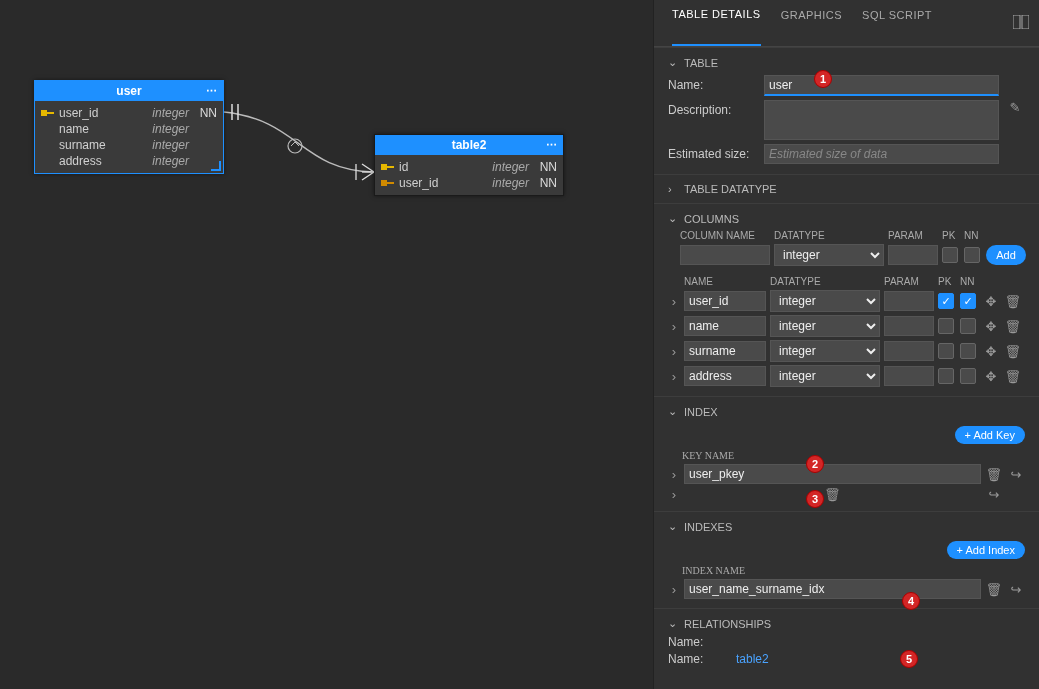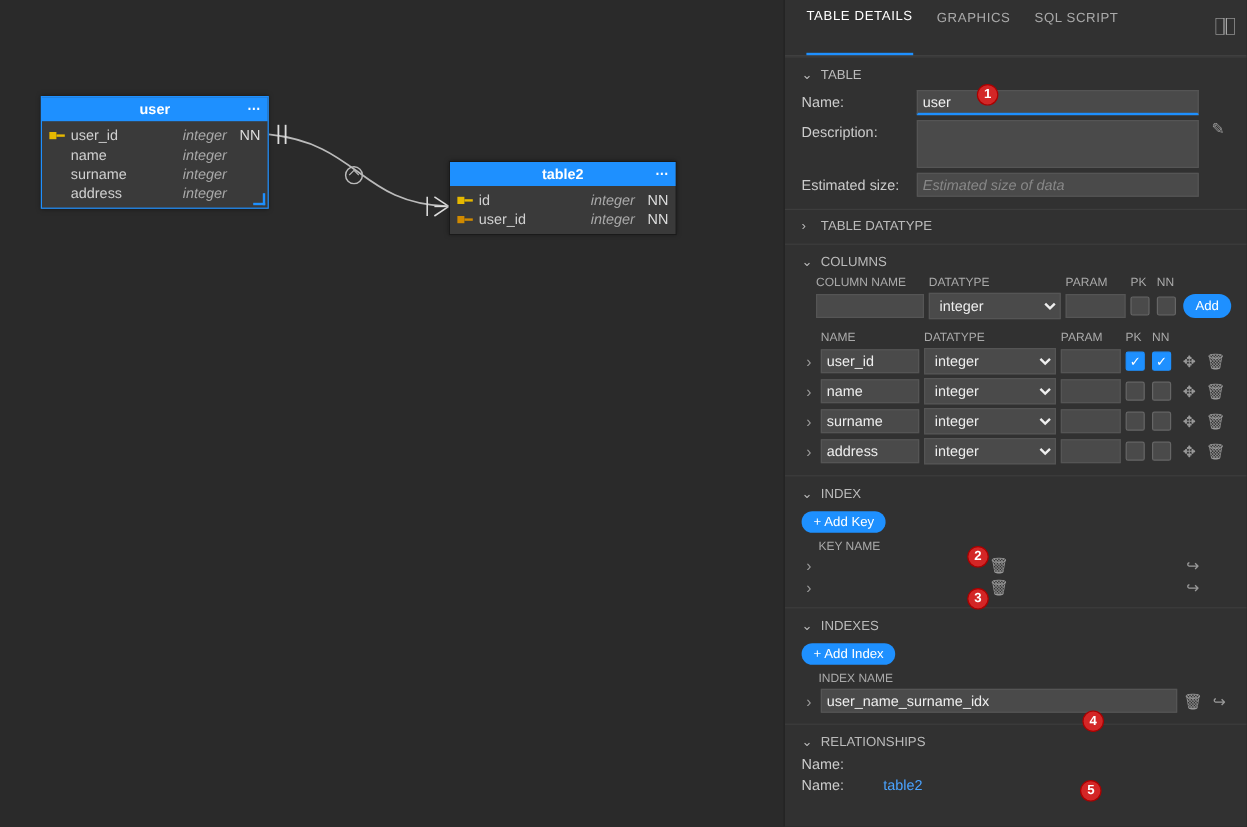--- a/index.html
+++ b/index.html
@@ -136,23 +136,23 @@
   .btn-blue.small { padding:4px 8px; }
   .chk {
     width:16px; height:16px; border:1px solid #666; background:#4a4a4a;
     border-radius:2px; display:inline-flex; align-items:center; justify-content:center;
   }
   .chk.on { background:#1e90ff; border-color:#1e90ff; color:#fff; }
   .chk.on::after { content:"✓"; font-size:11px; }
   .icon-btn { color:#999; cursor:pointer; font-size:13px; text-align:center; }
   .key-row { grid-template-columns: 12px 1fr 18px 18px; }
   .idx-row { grid-template-columns: 12px 1fr 18px 18px; }
-  .key-label, .idx-label { font-size:10px; color:#aaa; margin:6px 0 2px 14px;}
-
-  .center-btn { display:flex; justify-content:flex-start; margin:6px 0; }
+  .key-label, .idx-label { font-size:10px; color:#aaa; margin:6px 0 2px 14px;font-family:Liberation Serif, serif;}
+
+  .center-btn { display:flex; justify-content:flex-end; margin:6px 0; }
 
   .rel-row { display:grid; grid-template-columns: 60px 1fr; gap:8px; margin:3px 0;}
   .rel-row .link { color:#4aa3ff; }
 
   .badge {
     position:absolute; width:18px; height:18px; border-radius:50%;
     background:#d32626; color:#fff; font-size:11px; font-weight:bold;
     display:flex; align-items:center; justify-content:center;
     border:1px solid #a00;
     z-index:10;
@@ -382,20 +382,21 @@
     <div class="section-h">
       <span class="chev">⌄</span>
       <span>INDEX</span>
     </div>
     <div class="center-btn">
       <button class="btn-blue">+ Add Key</button>
     </div>
     <div class="key-label">KEY NAME</div>
     <div class="key-row">
       <span class="icon-btn">›</span>
+      <input type="text" value="user_pkey" style="">
       <span class="icon-btn">🗑</span>
       <span class="icon-btn">↪</span>
     </div>
     <div class="key-row">
       <span class="icon-btn">›</span>
       <span class="icon-btn">🗑</span>
       <span class="icon-btn">↪</span>
     </div>
   </div>
 

